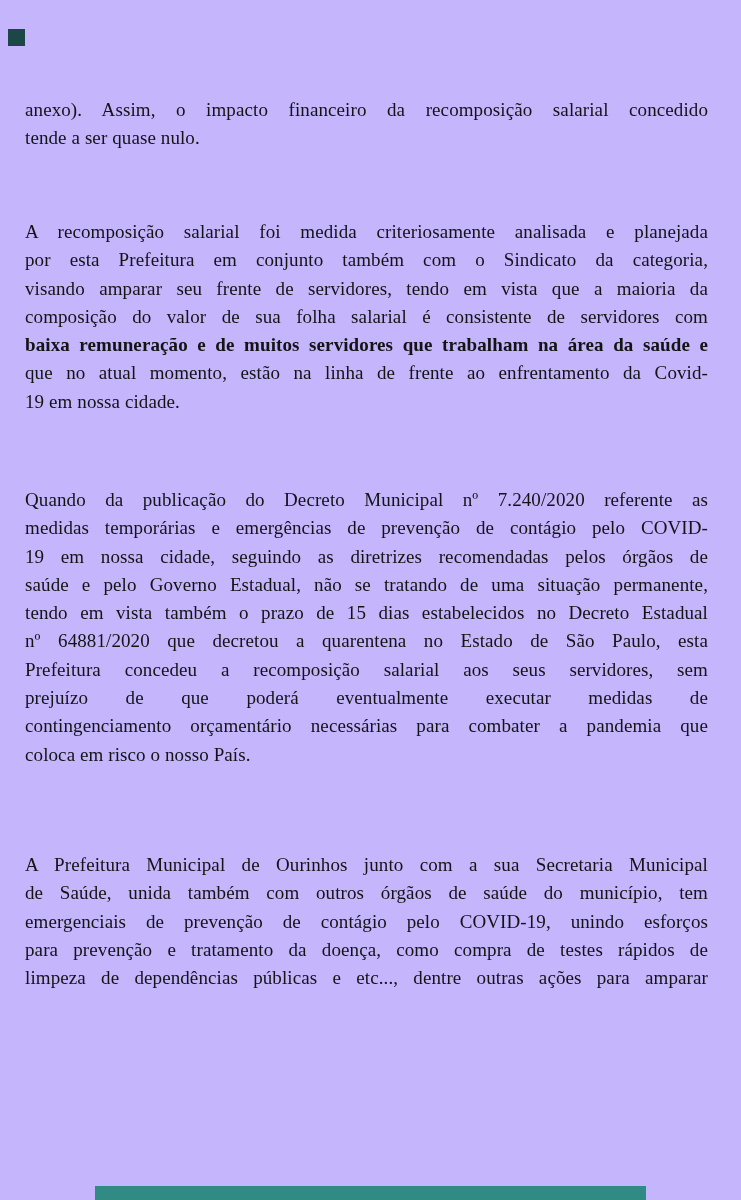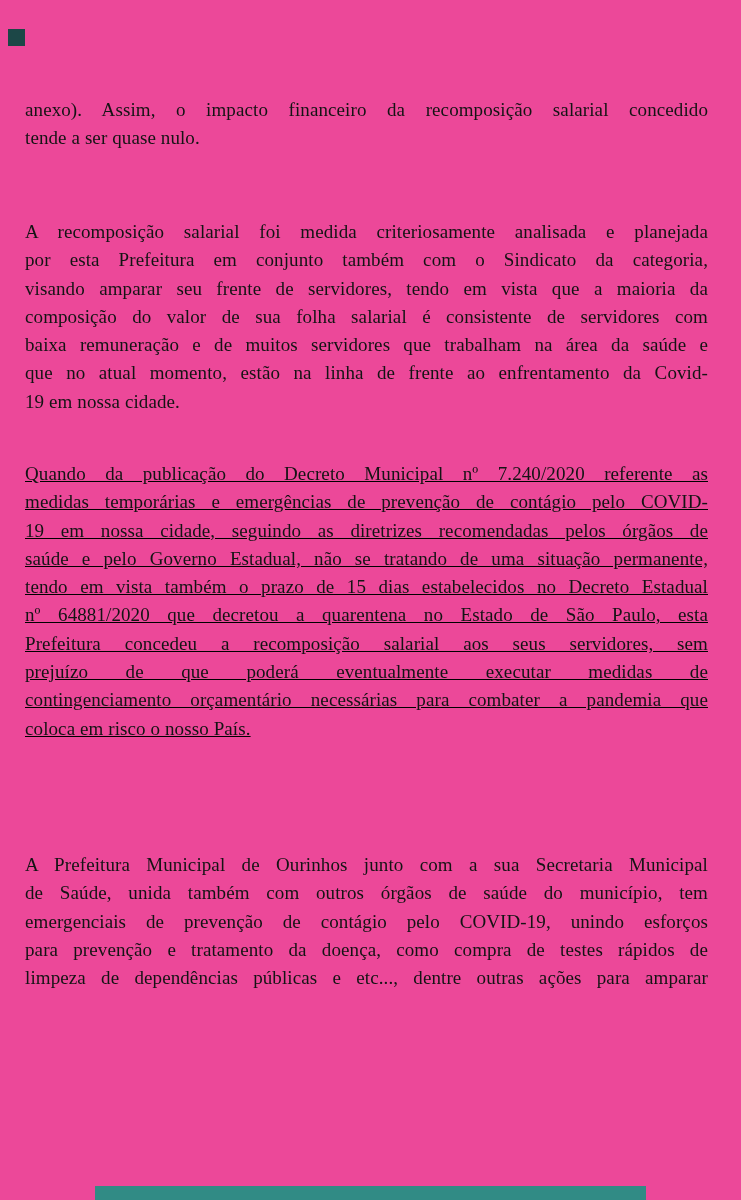--- a/index.html
+++ b/index.html
@@ -50,37 +50,37 @@
     white-space: normal;
     letter-spacing: 0.1px;
   }
   .line.last-left {
     text-align-last: left;
   }
 </style>
 </head>
 <body>
 
-<div class="page" style="background: #ec4899;">
+<div class="page" style="background: #c4b5fd;">
   <div class="corner-square" style="background: rgb(28, 71, 71);"></div>
   <div class="doc">
       <div class="paragraph" style="top: 96px;">
         <div class="line" style="color: rgb(20, 20, 20);">anexo). Assim, o impacto financeiro da recomposição salarial concedido</div>
         <div class="line last-left" style="color: rgb(20, 20, 20);">tende a ser quase nulo.</div>
       </div>
       <div class="paragraph" style="top: 218px;">
         <div class="line" style="color: rgb(20, 20, 20);">A recomposição salarial foi medida criteriosamente analisada e planejada</div>
         <div class="line" style="color: rgb(20, 20, 20);">por esta Prefeitura em conjunto também com o Sindicato da categoria,</div>
         <div class="line" style="color: rgb(20, 20, 20);">visando amparar seu frente de servidores, tendo em vista que a maioria da</div>
         <div class="line" style="color: rgb(20, 20, 20);">composição do valor de sua folha salarial é consistente de servidores com</div>
-        <div class="line" style="color: rgb(20, 20, 20);">baixa remuneração e de muitos servidores que trabalham na área da saúde e</div>
+        <div class="line" style="color: rgb(20, 20, 20); font-weight: bold;">baixa remuneração e de muitos servidores que trabalham na área da saúde e</div>
         <div class="line" style="color: rgb(20, 20, 20);">que no atual momento, estão na linha de frente ao enfrentamento da Covid-</div>
         <div class="line last-left" style="color: rgb(20, 20, 20);">19 em nossa cidade.</div>
       </div>
-      <div class="paragraph" style="top: 460px; text-decoration: underline;">
+      <div class="paragraph" style="top: 486px;">
         <div class="line" style="color: rgb(20, 20, 20);">Quando da publicação do Decreto Municipal nº 7.240/2020 referente as</div>
         <div class="line" style="color: rgb(20, 20, 20);">medidas temporárias e emergências de prevenção de contágio pelo COVID-</div>
         <div class="line" style="color: rgb(20, 20, 20);">19 em nossa cidade, seguindo as diretrizes recomendadas pelos órgãos de</div>
         <div class="line" style="color: rgb(20, 20, 20);">saúde e pelo Governo Estadual, não se tratando de uma situação permanente,</div>
         <div class="line" style="color: rgb(20, 20, 20);">tendo em vista também o prazo de 15 dias estabelecidos no Decreto Estadual</div>
         <div class="line" style="color: rgb(20, 20, 20);">nº 64881/2020 que decretou a quarentena no Estado de São Paulo, esta</div>
         <div class="line" style="color: rgb(20, 20, 20);">Prefeitura concedeu a recomposição salarial aos seus servidores, sem</div>
         <div class="line" style="color: rgb(20, 20, 20);">prejuízo de que poderá eventualmente executar medidas de</div>
         <div class="line" style="color: rgb(20, 20, 20);">contingenciamento orçamentário necessárias para combater a pandemia que</div>
         <div class="line last-left" style="color: rgb(20, 20, 20);">coloca em risco o nosso País.</div>

